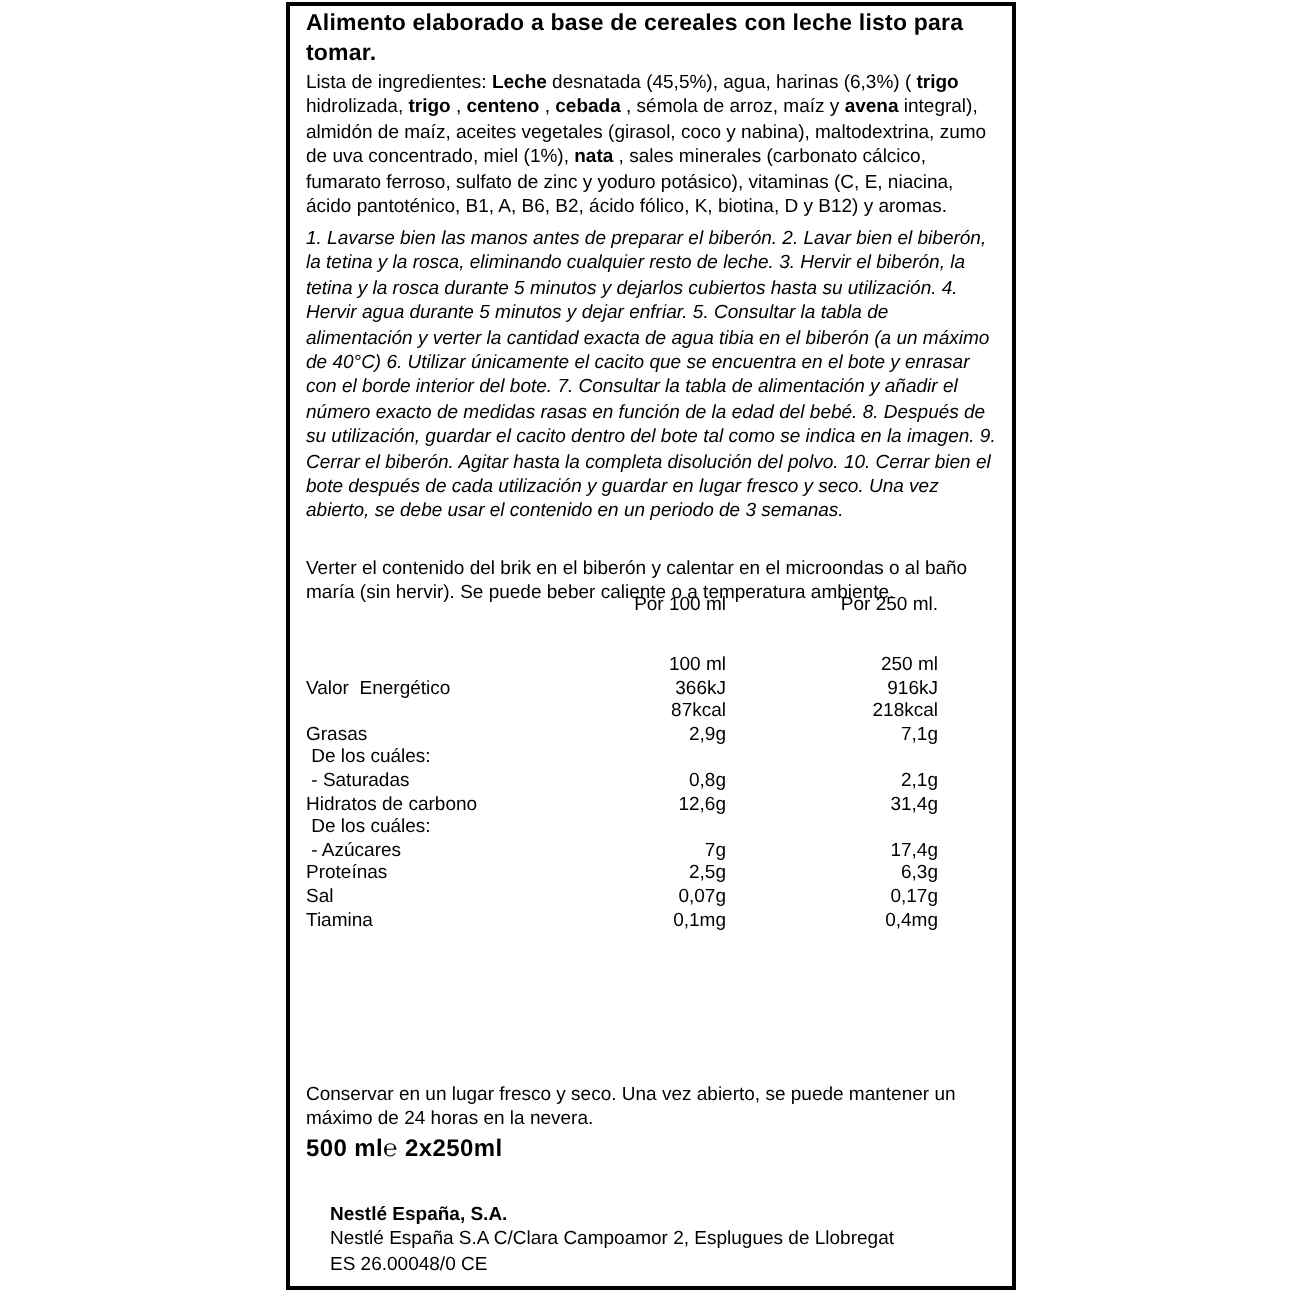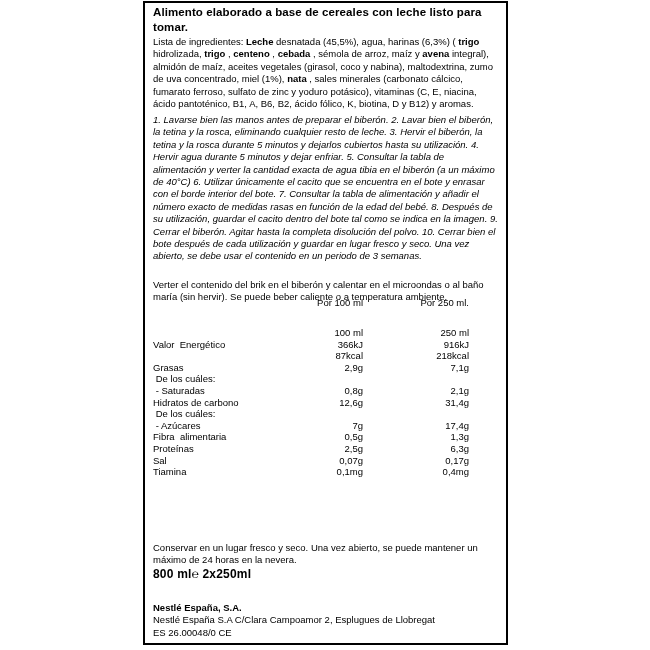--- a/index.html
+++ b/index.html
@@ -49,21 +49,21 @@
   .row .c1, .hdr-c1 { position: absolute; left: 118px; width: 92px; text-align: right; }
   .row .c2, .hdr-c2 { position: absolute; left: 224px; width: 92px; text-align: right; }
   .por-header span { font-size: 9.5px; line-height: 12.4px; }
   .storage       { top: 527px; margin-top: 12px; }
   .netqty {
     top: 564px;
     font-size: 12px;
     font-weight: bold;
     letter-spacing: 0.2px;
   }
-  .mfr           { top: 599px; }
+  .mfr           { top: 599px; margin-left: 12px; }
   .mfr div { font-size: 9.5px; line-height: 12.4px; }
   .mfr .mfr-name { font-weight: bold; }
 </style>
 </head>
 <body>
 
 <div class="page">
   <div class="label-box">
 
     <h1 class="sec title">Alimento elaborado a base de cereales con leche listo para tomar.</h1>
@@ -119,44 +119,39 @@
           <span class="lbl"> De los cuáles:</span>
           <span class="c1"></span>
           <span class="c2"></span>
         </div>
         <div class="row">
           <span class="lbl"> - Azúcares</span>
           <span class="c1">7g</span>
           <span class="c2">17,4g</span>
         </div>
         <div class="row">
-          <span class="lbl">Fibra  alimentaria</span>
-          <span class="c1">0,5g</span>
-          <span class="c2">1,3g</span>
-        </div>
-        <div class="row">
           <span class="lbl">Proteínas</span>
           <span class="c1">2,5g</span>
           <span class="c2">6,3g</span>
         </div>
         <div class="row">
           <span class="lbl">Sal</span>
           <span class="c1">0,07g</span>
           <span class="c2">0,17g</span>
         </div>
         <div class="row">
           <span class="lbl">Tiamina</span>
           <span class="c1">0,1mg</span>
           <span class="c2">0,4mg</span>
         </div>
       </div>
 
     <p class="sec body-text storage">Conservar en un lugar fresco y seco. Una vez abierto, se puede mantener un máximo de 24 horas en la nevera.</p>
 
-    <p class="sec netqty">800 ml℮ 2x250ml</p>
+    <p class="sec netqty">500 ml℮ 2x250ml</p>
 
     <div class="sec mfr">
       <div class="mfr-name">Nestlé España, S.A.</div>
       <div>Nestlé España S.A C/Clara Campoamor 2, Esplugues de Llobregat</div>
       <div>ES 26.00048/0 CE</div>
     </div>
 
   </div>
 </div>
 

